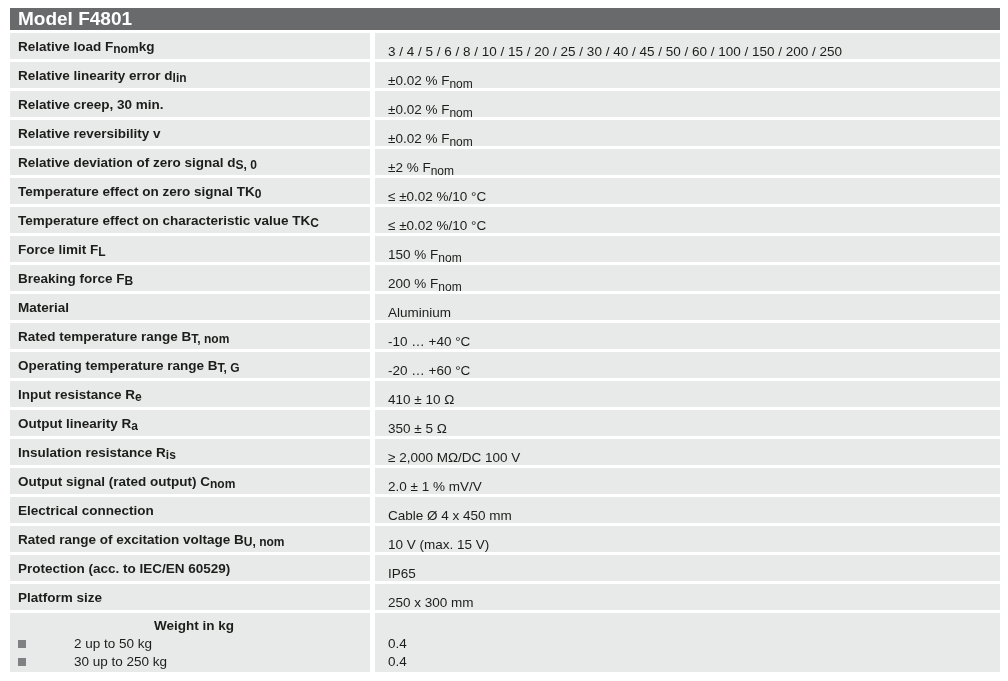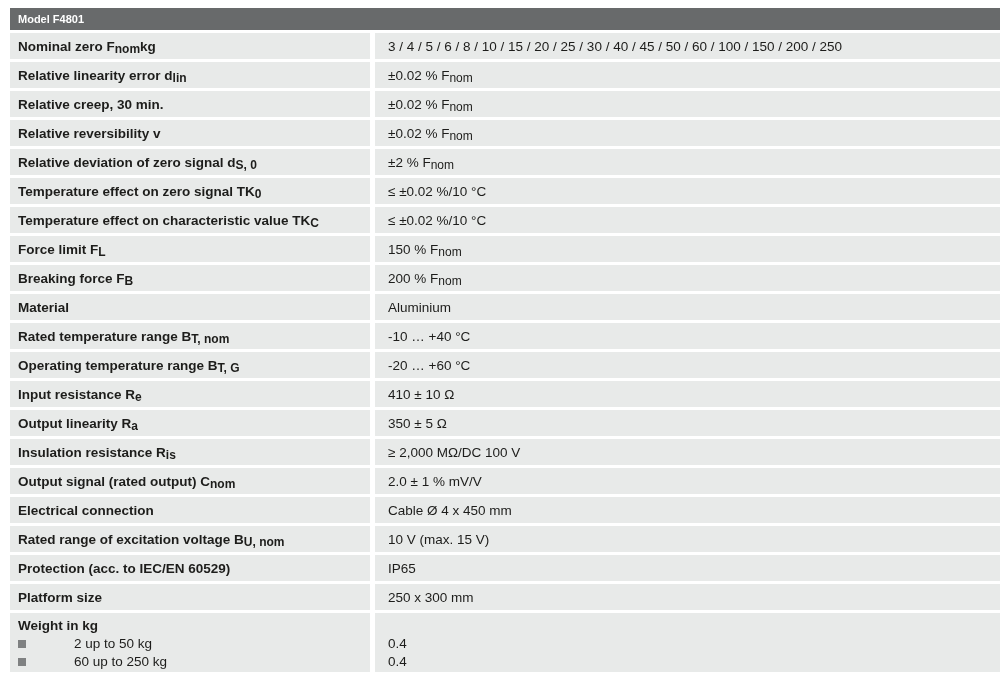--- a/index.html
+++ b/index.html
@@ -8,46 +8,46 @@
     width: 1008px; height: 681px;
     background: #ffffff;
     font-family: "Liberation Sans", sans-serif;
     color: #1d1d1b;
   }
   .spec-table { position: absolute; left: 10px; top: 8px; width: 990px; }
   .table-header {
     background: #686a6b;
     color: #ffffff;
     font-weight: bold;
-    font-size: 11px;
+    font-size: 19px;
     height: 22px;
     line-height: 22px;
     padding-left: 8px;
     margin-bottom: 3px;
   }
   .row {
     display: grid;
     grid-template-columns: 360px 1fr;
     column-gap: 5px;
     margin-bottom: 3px;
   }
   .cell {
     background: #e8eae9;
     min-height: 26px;
     display: flex;
     align-items: center;
     font-size: 13.5px;
     white-space: nowrap;
   }
   .label { font-weight: bold; padding-left: 8px; }
-  .value { padding-left: 13px; }
+  .value { padding-left: 13px; align-items: flex-end; }
   .sb { font-size: 12px; position: relative; top: 3px; }
   
   .row-weight .cell { display: block; min-height: 59px; }
-  .weight-label { padding: 4px 0 0 8px; line-height: 18px; font-weight: normal; }
+  .weight-label { padding: 4px 0 0 8px; line-height: 18px; font-weight: normal; text-align: center; }
   .weight-heading { font-weight: bold; }
   .weight-item { display: flex; align-items: center; gap: 36px; }
   .bullet {
     width: 8px; height: 8px;
     background: #7f8182;
     margin-right: 12px;
     flex: 0 0 auto;
   }
   .weight-value { padding: 4px 0 0 13px; line-height: 18px; }
   .weight-spacer { height: 18px; }
@@ -55,21 +55,21 @@
 </head>
 <body>
 
 <div class="spec-table">
   <div class="table-header">
     <span>Model F4801</span>
   </div>
 
   <div class="row">
     <div class="cell label">
-        <span>Nominal zero F</span>
+        <span>Relative load F</span>
         <span class="sb">nom</span>
         <span> kg</span>
       </div>
     <div class="cell value">
         <span>3 / 4 / 5 / 6 / 8 / 10 / 15 / 20 / 25 / 30 / 40 / 45 / 50 / 60 / 100 / 150 / 200 / 250</span>
         <span class="sb"></span>
       </div>
   </div>
 
   <div class="row">
@@ -264,21 +264,21 @@
 
   <div class="row row-weight">
     <div class="cell weight-label">
       <div class="weight-heading">Weight in kg</div>
       <div class="weight-item">
           <span class="bullet"></span>
           <span>2 up to 50 kg</span>
         </div>
       <div class="weight-item">
           <span class="bullet"></span>
-          <span>60 up to 250 kg</span>
+          <span>30 up to 250 kg</span>
         </div>
     </div>
     <div class="cell weight-value">
       <div class="weight-spacer"></div>
       <div>0.4</div>
       <div>0.4</div>
     </div>
   </div>
 </div>
 

